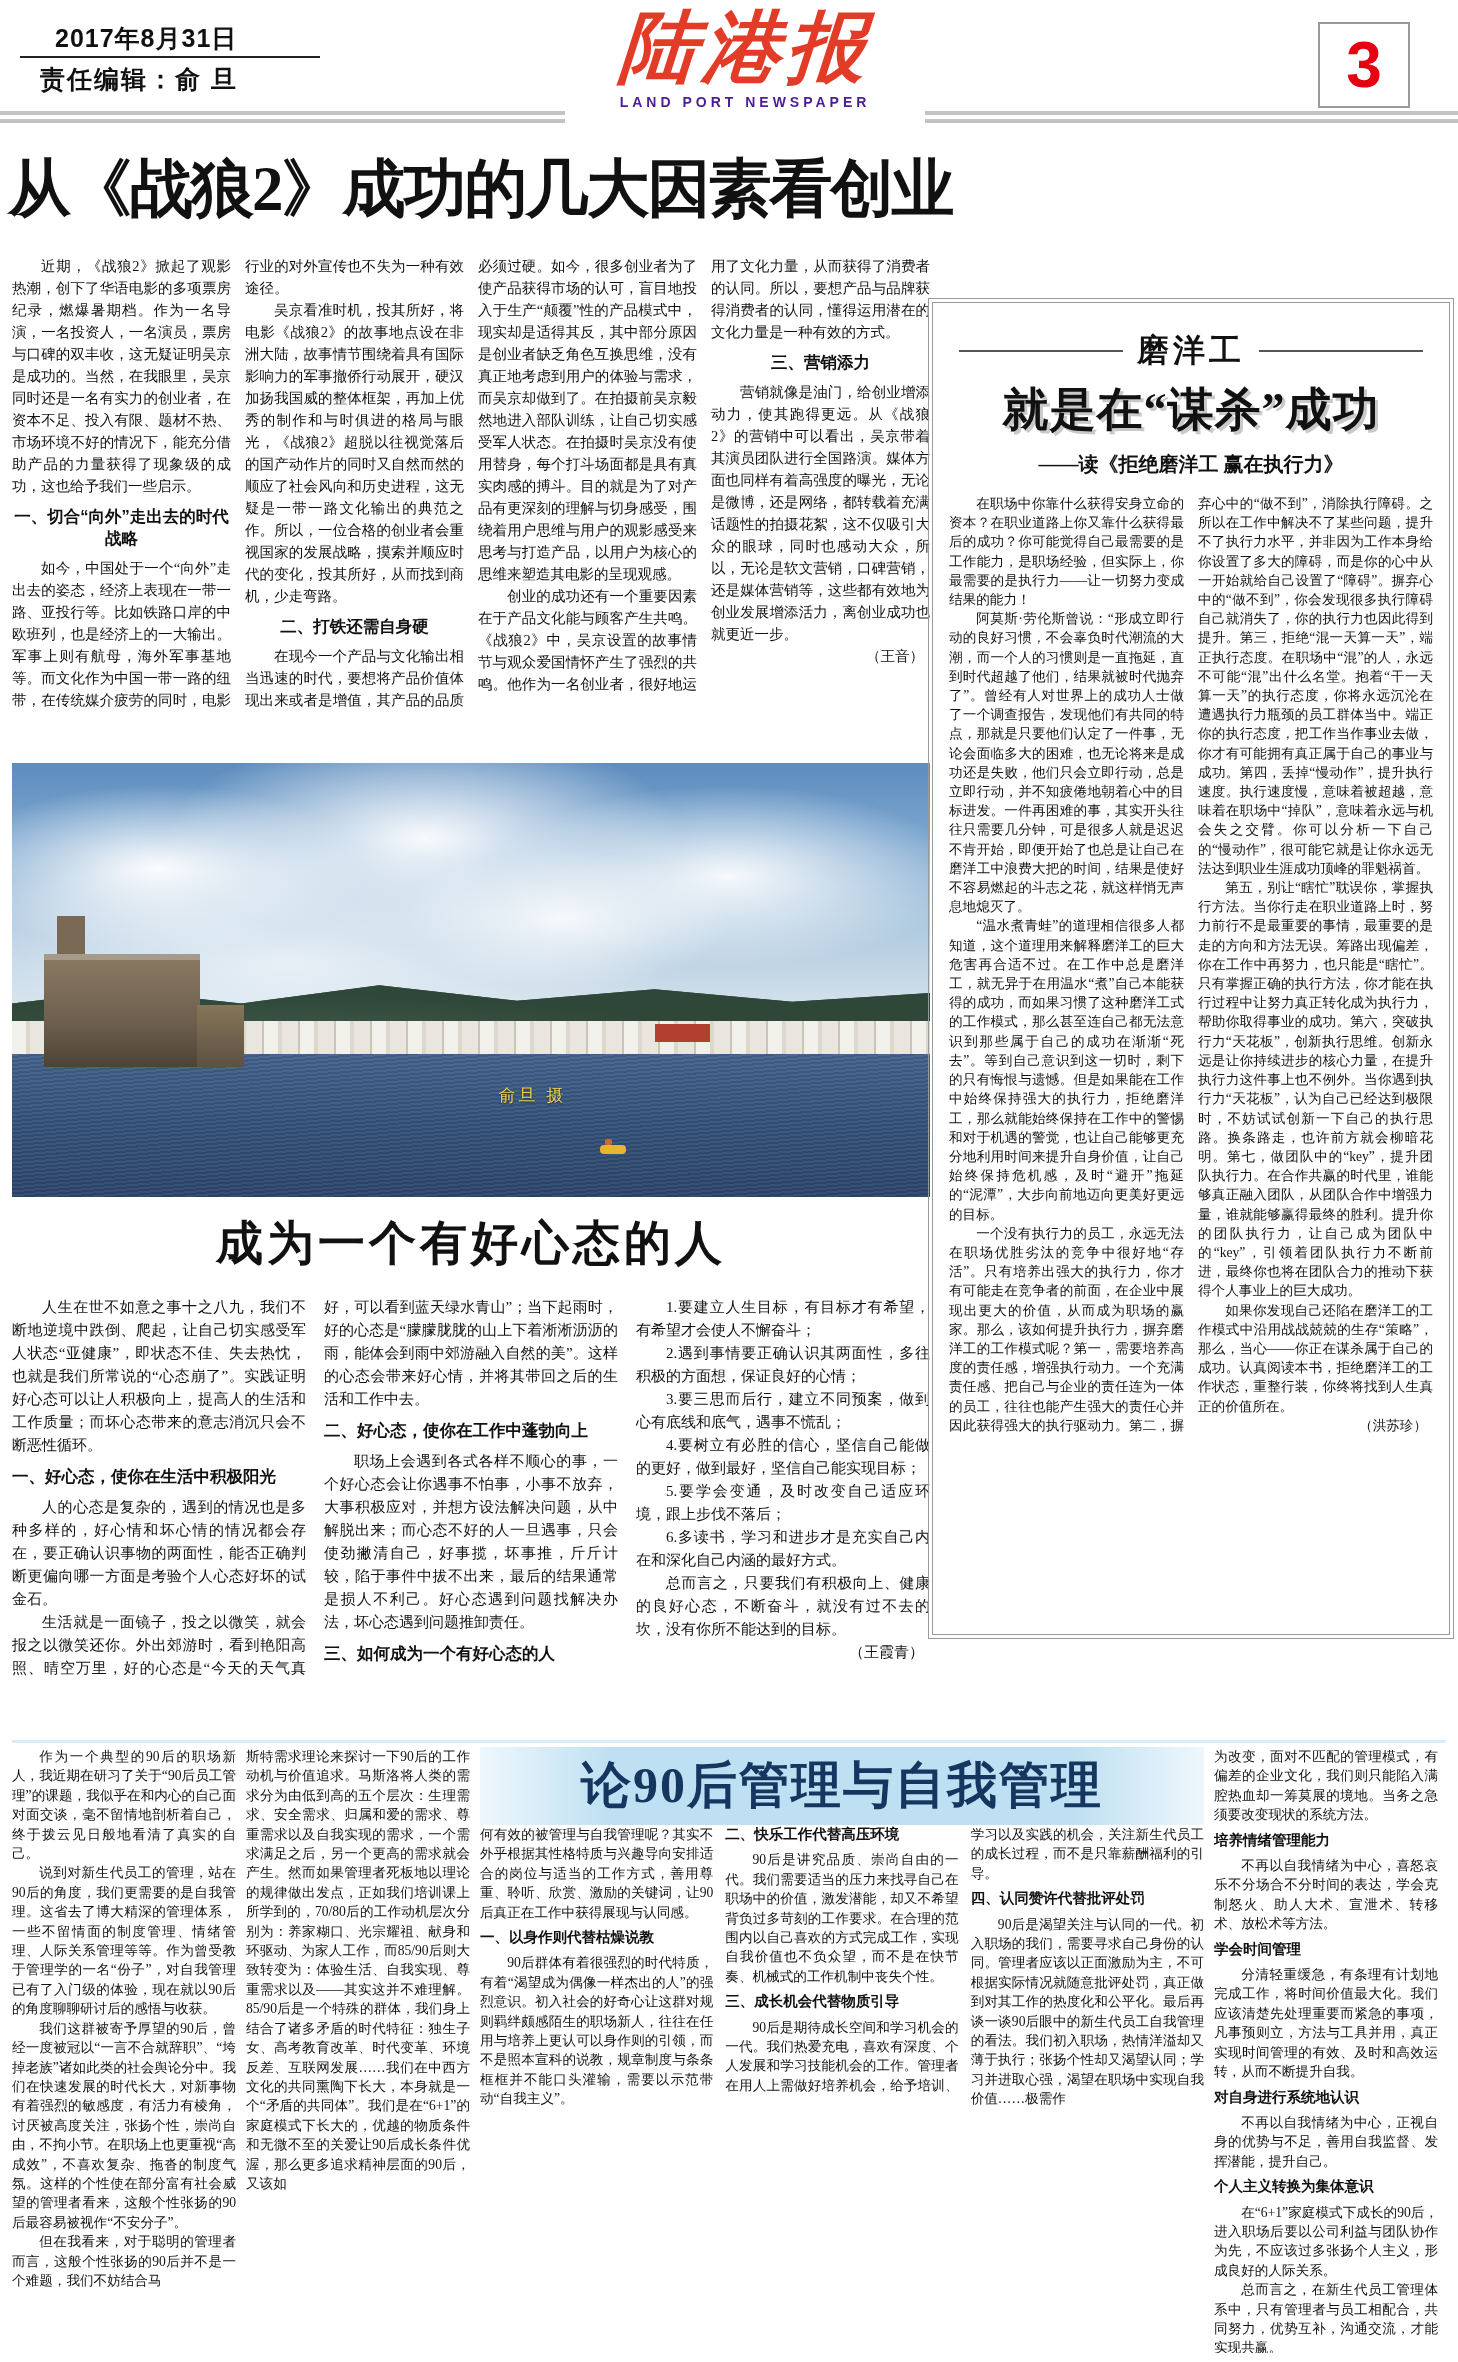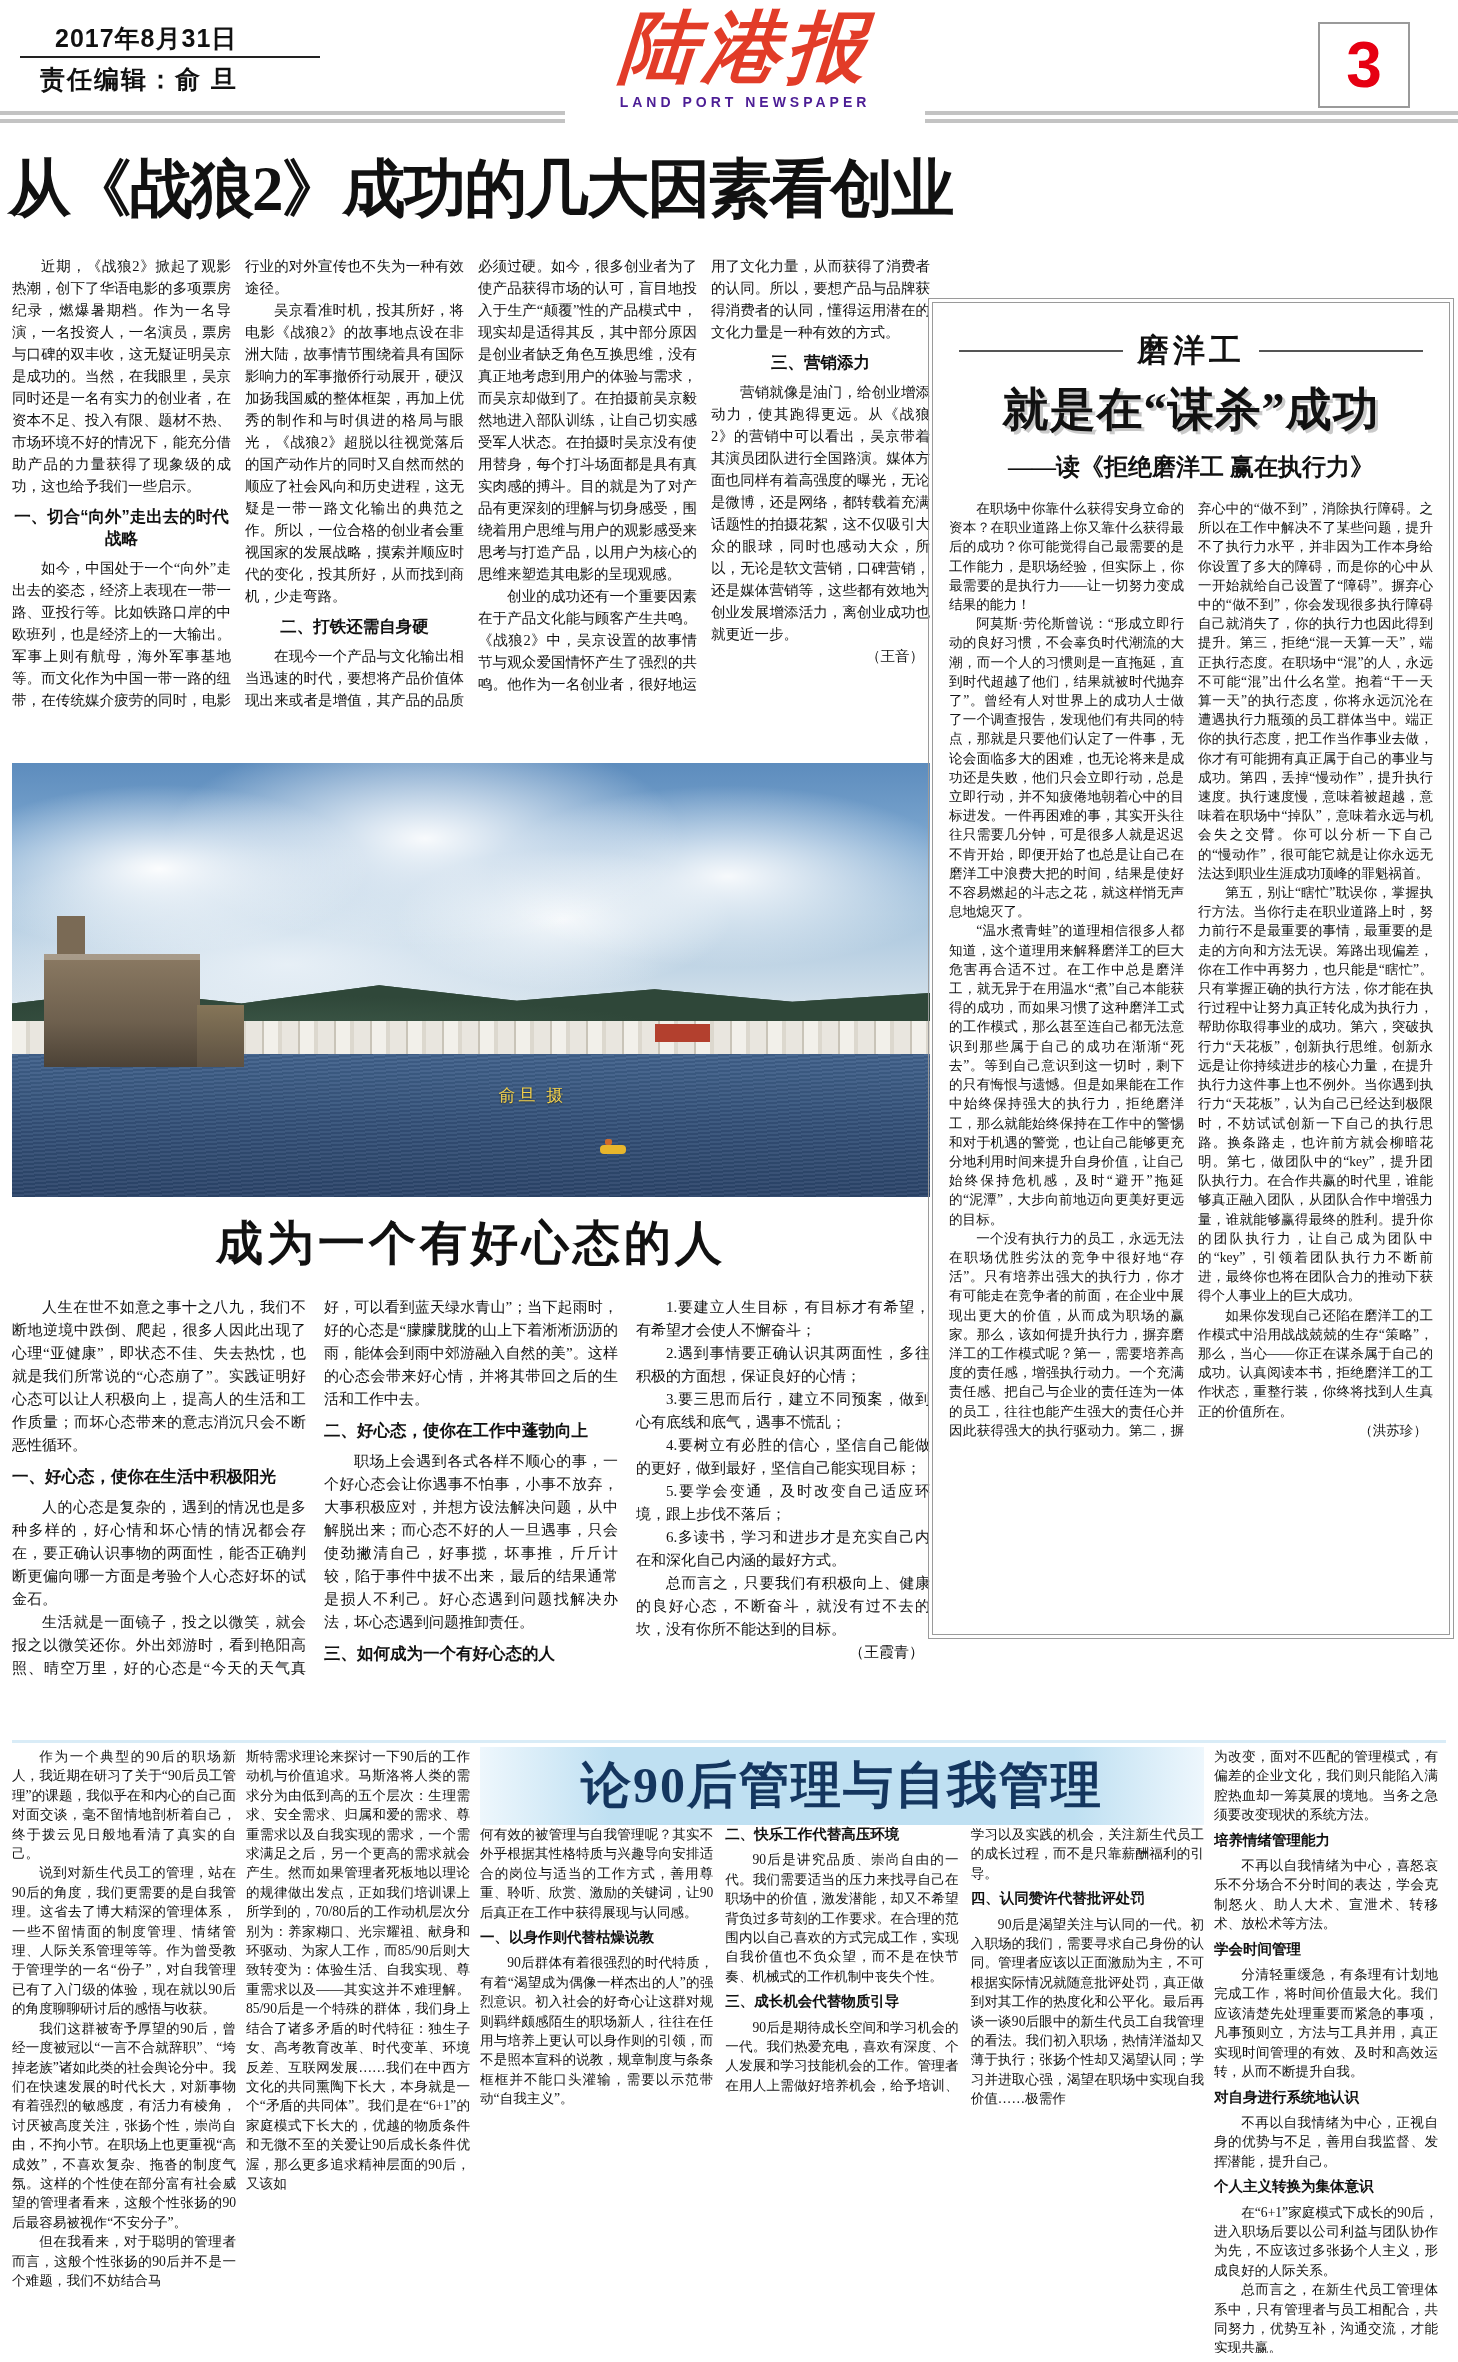--- a/index.html
+++ b/index.html
@@ -71,21 +71,21 @@
   .a2-body ol{margin:0;padding:0;list-style:none;}
   .a2-body li{text-indent:2em;margin:0;}
   
   .box{position:absolute;left:932px;top:302px;width:518px;height:1333px;border:1px solid #9a9a9a;
        outline:1px solid #9a9a9a;outline-offset:3px;background:#fff;}
   .box-kicker{display:flex;align-items:center;gap:14px;margin:26px 26px 6px;}
   .box-kicker .line{flex:1;height:2px;background:#555;}
   .box-kicker .txt{font-size:32px;font-weight:900;letter-spacing:4px;}
   .box-title{text-align:center;font-size:46px;font-weight:900;letter-spacing:1px;
              text-shadow:3px 3px 0 #c9c9c9;margin:6px 0 10px;}
-  .box-subtitle{text-align:center;font-size:24px;font-weight:bold;margin-bottom:16px;}
+  .box-subtitle{text-align:center;font-size:20px;font-weight:bold;margin-bottom:16px;}
   .box-body{margin:0 16px;height:1208px;overflow:hidden;column-count:2;column-gap:14px;
             font-size:13.6px;line-height:19.2px;text-align:justify;}
   
   .bt{position:absolute;left:12px;top:1747px;width:1434px;height:606px;display:flex;gap:10px;
       font-size:13.6px;line-height:19.4px;text-align:justify;}
   .bt .col{width:224px;overflow:hidden;height:606px;}
   .bt .mid{width:724px;display:flex;flex-direction:column;}
   .bt-bar{height:78px;display:flex;align-items:center;justify-content:center;
           background:linear-gradient(90deg,#eef7fd 0%,#bfe0f2 18%,#bfe0f2 82%,#eef7fd 100%);}
   .bt-bar span{color:#14365f;font-size:50px;font-weight:900;letter-spacing:2px;}
@@ -131,21 +131,21 @@
     <div class="ph-hills" data-interactable="false"></div>
     <div class="ph-town" data-interactable="false"></div>
     <div class="ph-water" data-interactable="false"></div>
     <div class="ph-castle" data-interactable="false"></div>
     <div class="ph-boat" data-interactable="false"></div>
     <div class="ph-credit" data-interactable="false">俞旦  摄</div>
   </div>
 
   <div class="a2-title" data-interactable="false">成为一个有好心态的人</div>
   <div class="a2-body" data-interactable="false">
-    <p data-interactable="false">人生在世不如意之事十之八九，我们不断地逆境中跌倒、爬起，很多人因此出现了心理“亚健康”，即状态不佳、失去热忱，也就是我们所常说的“心态崩了”。实践证明好心态可以让人积极向上，提高人的生活和工作质量；而坏心态带来的意志消沉只会不断恶性循环。</p>
+    <p data-interactable="false">人生在世不如意之事十之八九，我们不断地逆境中跌倒、爬起，让自己切实感受军人状态“亚健康”，即状态不佳、失去热忱，也就是我们所常说的“心态崩了”。实践证明好心态可以让人积极向上，提高人的生活和工作质量；而坏心态带来的意志消沉只会不断恶性循环。</p>
     <div class="subhead" data-interactable="false">一、好心态，使你在生活中积极阳光</div>
     <p data-interactable="false">人的心态是复杂的，遇到的情况也是多种多样的，好心情和坏心情的情况都会存在，要正确认识事物的两面性，能否正确判断更偏向哪一方面是考验个人心态好坏的试金石。</p>
     <p data-interactable="false">生活就是一面镜子，投之以微笑，就会报之以微笑还你。外出郊游时，看到艳阳高照、晴空万里，好的心态是“今天的天气真好，可以看到蓝天绿水青山”；当下起雨时，好的心态是“朦朦胧胧的山上下着淅淅沥沥的雨，能体会到雨中郊游融入自然的美”。这样的心态会带来好心情，并将其带回之后的生活和工作中去。</p>
     <div class="subhead" data-interactable="false">二、好心态，使你在工作中蓬勃向上</div>
     <p data-interactable="false">职场上会遇到各式各样不顺心的事，一个好心态会让你遇事不怕事，小事不放弃，大事积极应对，并想方设法解决问题，从中解脱出来；而心态不好的人一旦遇事，只会使劲撇清自己，好事揽，坏事推，斤斤计较，陷于事件中拔不出来，最后的结果通常是损人不利己。好心态遇到问题找解决办法，坏心态遇到问题推卸责任。</p>
     <div class="subhead" data-interactable="false">三、如何成为一个有好心态的人</div>
     <ol data-interactable="false">
       <li data-interactable="false">1.要建立人生目标，有目标才有希望，有希望才会使人不懈奋斗；</li>
       <li data-interactable="false">2.遇到事情要正确认识其两面性，多往积极的方面想，保证良好的心情；</li>
       <li data-interactable="false">3.要三思而后行，建立不同预案，做到心有底线和底气，遇事不慌乱；</li>

